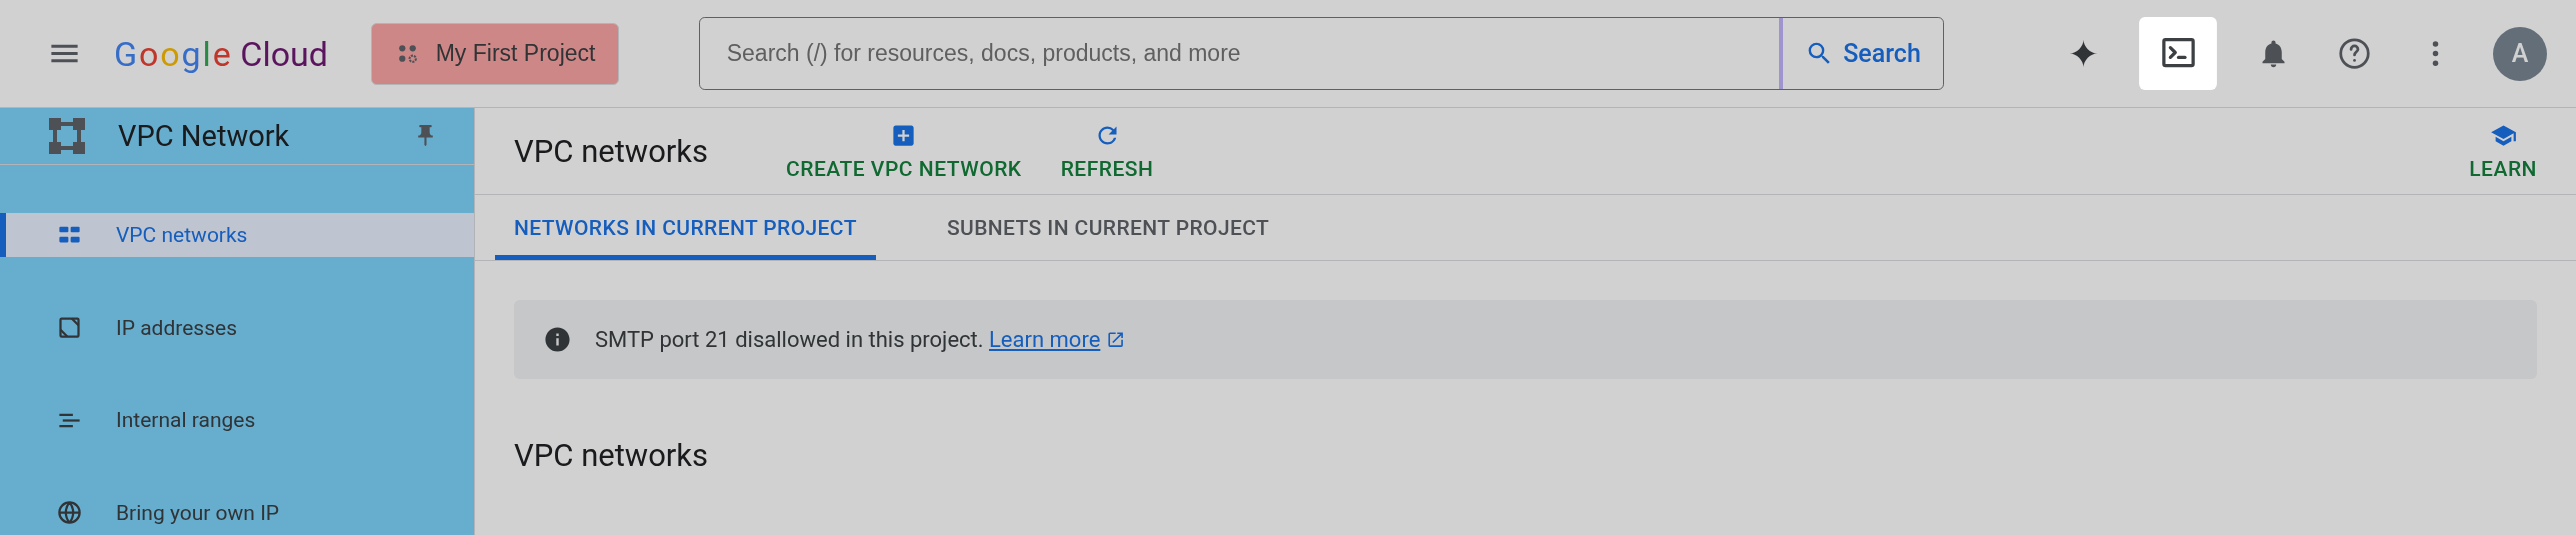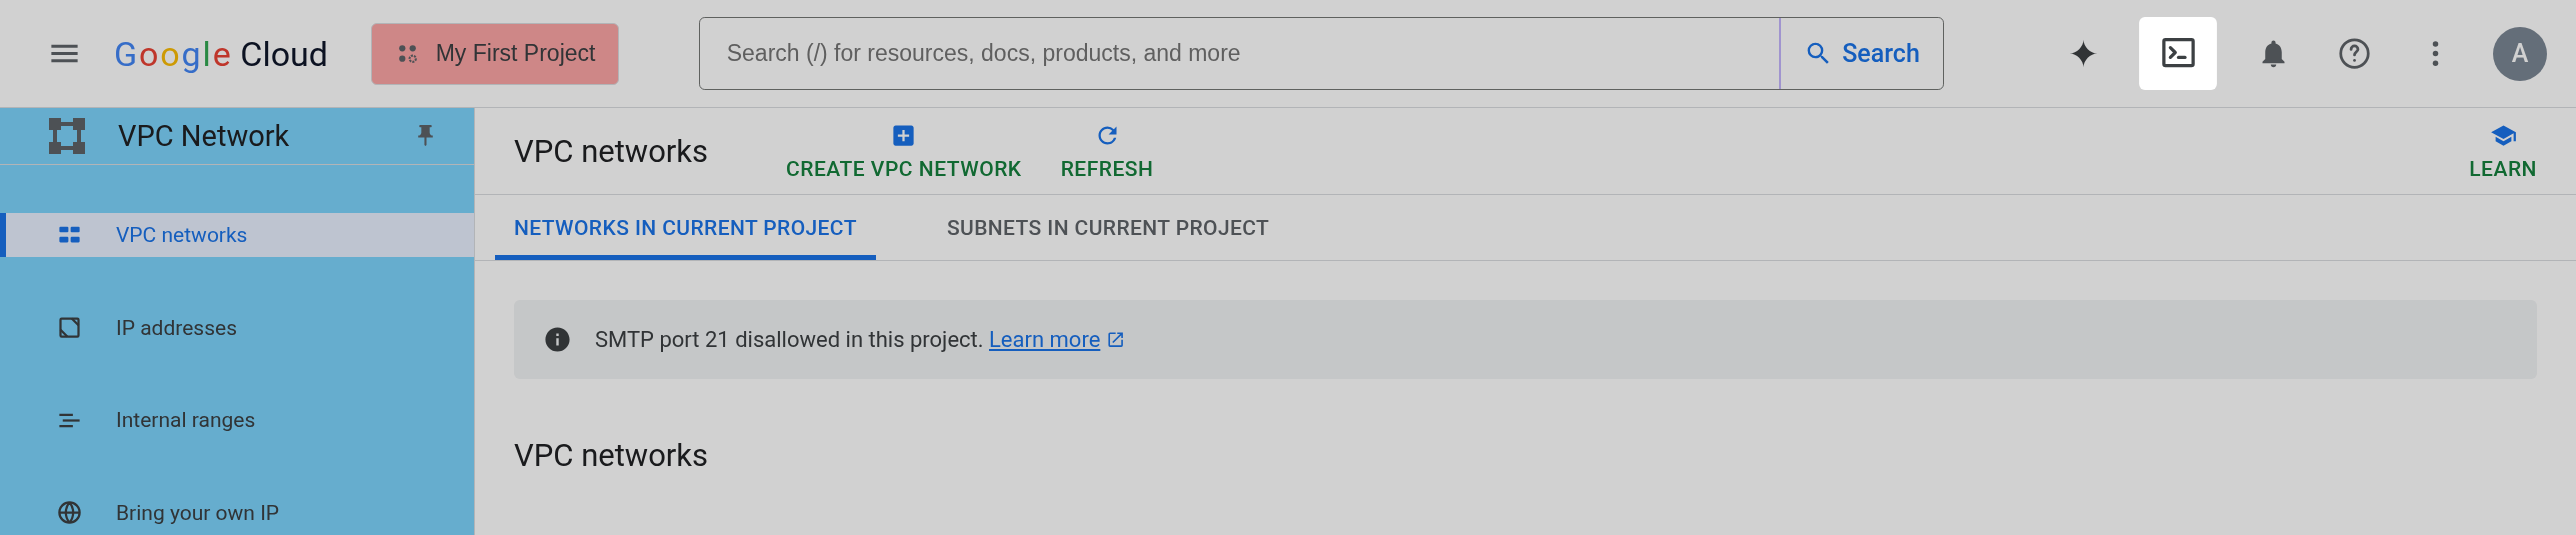--- a/index.html
+++ b/index.html
@@ -39,21 +39,21 @@
     }
     .logo-text {
       font-size: 34px;
       font-weight: 400;
       display: flex;
       align-items: baseline;
       gap: 1.9px;
       margin-left: 9.6px; margin-right: 24px;
     }
     .g-blue{color:#4285F4}.g-red{color:#EA4335}.g-yellow{color:#FBBC05}.g-green{color:#34A853}
-    .g-gray{color:#0f172a; font-weight:400; margin-left:7.7px;}
+    .g-gray{color:#701a75; font-weight:400; margin-left:7.7px;}
     .project-btn {
       height: 62px;
       border: 1px solid #dadce0;
       border-radius: 5.8px;
       background: #fca5a5;
       padding: 0 23px;
       display: flex;
       align-items: center;
       gap: 15.4px;
       cursor:pointer;
@@ -74,21 +74,21 @@
     .search-input {
       flex:1;
       border:none;
       outline:none;
       padding: 0 27px;
       font-size: 23px;
       color:#5f6368;
       background:transparent;
     }
     .search-btn {
-      border-left: 2px solid #c4b5fd;
+      border-left: 4px solid #c4b5fd;
       width: 164px;
       display:flex;
       align-items:center;
       justify-content:center;
       gap: 9.6px;
       color:#1a73e8;
       font-size: 25px;
       font-weight: 500;
       cursor:pointer;
     }

